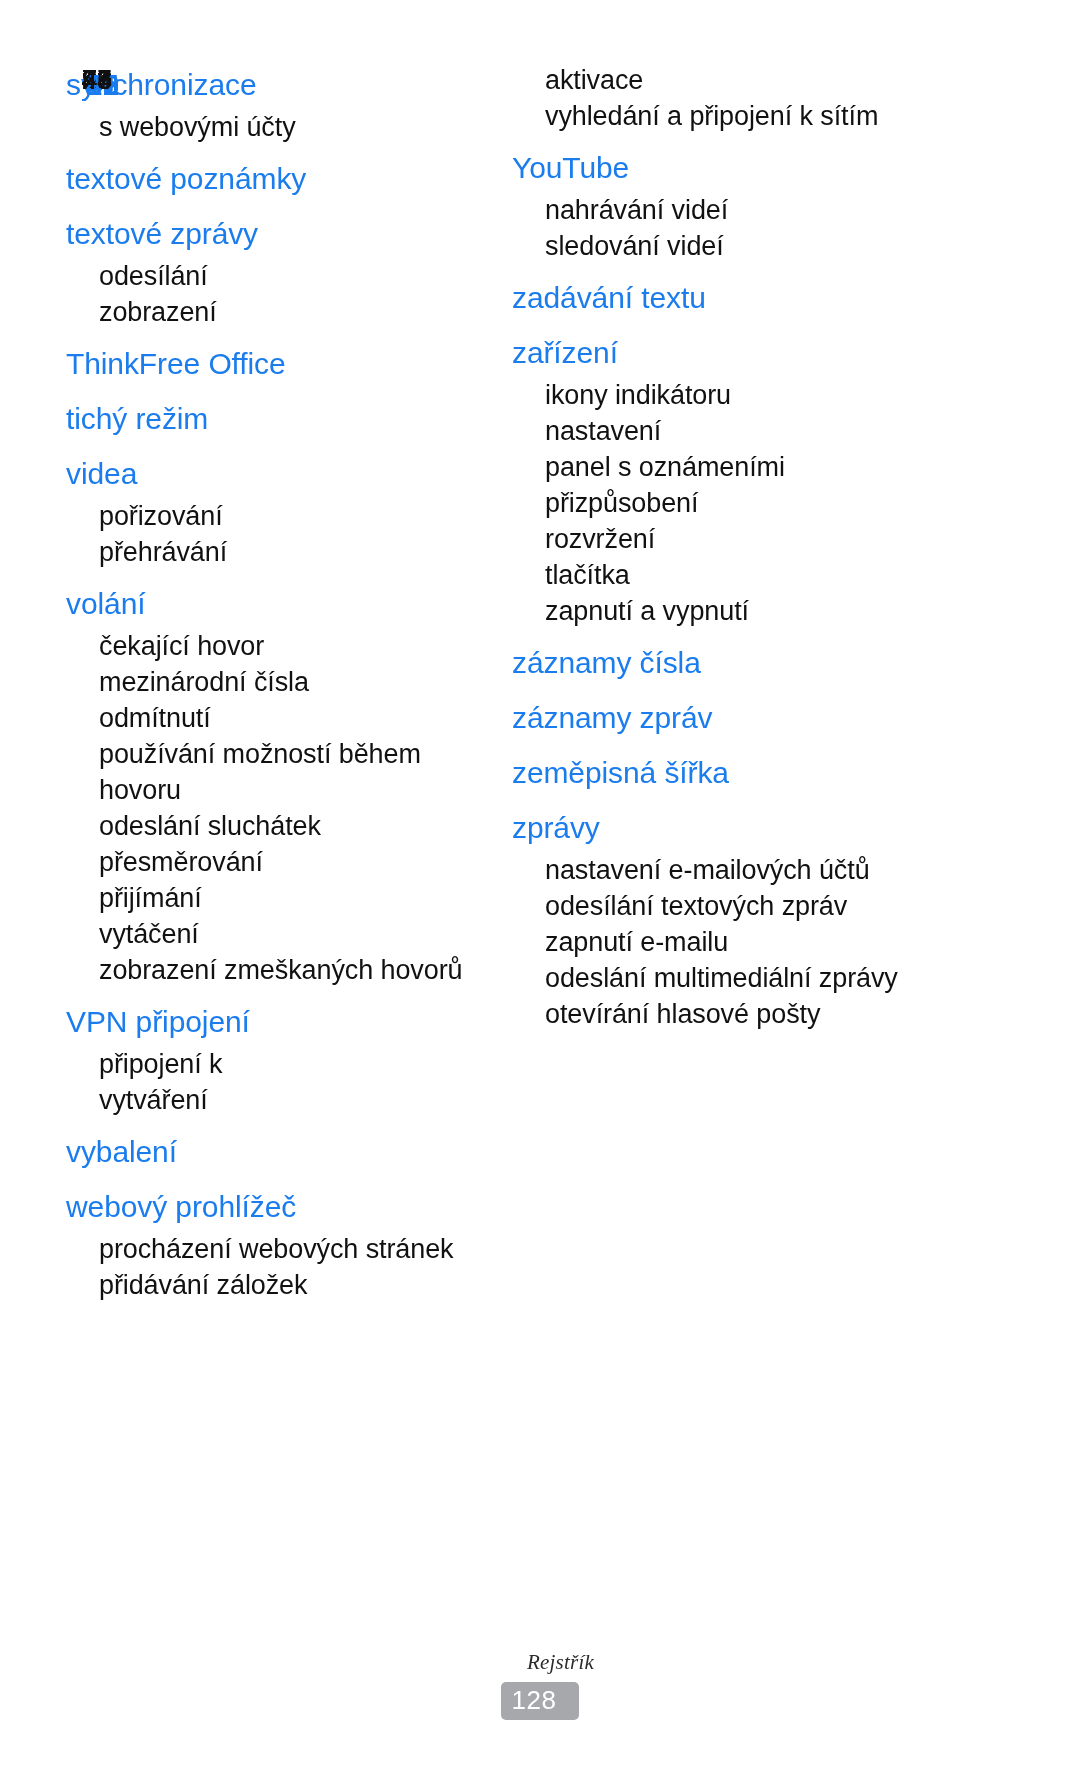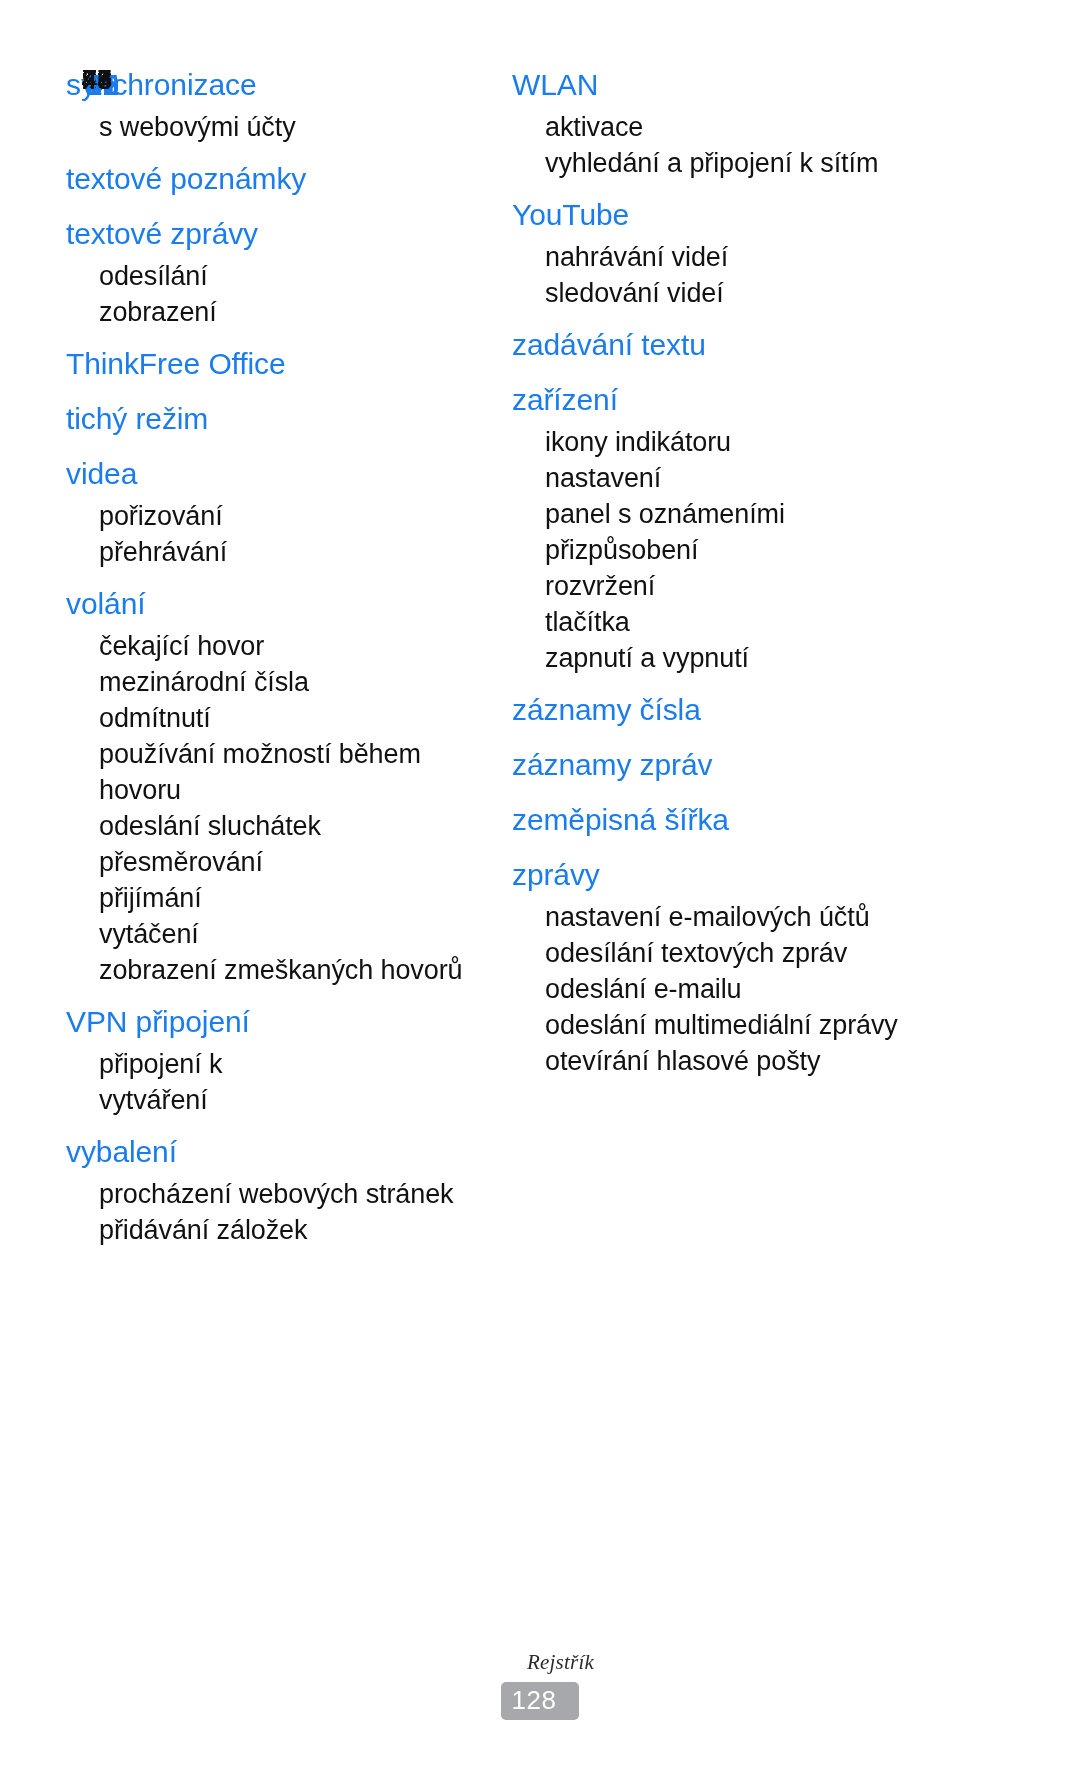--- a/index.html
+++ b/index.html
@@ -136,27 +136,27 @@
           <li class="entry-sub"><span>přijímání</span><span class="page">39</span></li>
           <li class="entry-sub"><span>vytáčení</span><span class="page">39</span></li>
           <li class="entry-sub"><span>zobrazení zmeškaných hovorů</span><span class="page">41</span></li>
         </ul>
         <div class="entry-main"><span class="label">VPN připojení</span></div>
         <ul class="sub-list">
           <li class="entry-sub"><span>připojení k</span><span class="page">91</span></li>
           <li class="entry-sub"><span>vytváření</span><span class="page">90</span></li>
         </ul>
         <div class="entry-main"><span class="label">vybalení</span><span class="page">10</span></div>
+        <div class="entry-main"><span class="label">webový prohlížeč</span></div>
         <ul class="sub-list">
           <li class="entry-sub"><span>procházení webových stránek</span><span class="page">72</span></li>
           <li class="entry-sub"><span>přidávání záložek</span><span class="page">74</span></li>
         </ul>
       </div>
     <div class="column">
-        <div class="entry-main"><span class="label">WLAN</span></div>
         <ul class="sub-list">
           <li class="entry-sub"><span>aktivace</span><span class="page">84</span></li>
           <li class="entry-sub"><span>vyhledání a připojení k sítím</span><span class="page">84</span></li>
         </ul>
         <div class="entry-main"><span class="label">YouTube</span></div>
         <ul class="sub-list">
           <li class="entry-sub"><span>nahrávání videí</span><span class="page">79</span></li>
           <li class="entry-sub"><span>sledování videí</span><span class="page">78</span></li>
         </ul>
         <div class="entry-main"><span class="label">zadávání textu</span><span class="page">32</span></div>
@@ -171,21 +171,21 @@
           <li class="entry-sub"><span>tlačítka</span><span class="page">20</span></li>
           <li class="entry-sub"><span>zapnutí a vypnutí</span><span class="page">18</span></li>
         </ul>
         <div class="entry-main"><span class="label">záznamy čísla</span><span class="page">42</span></div>
         <div class="entry-main"><span class="label">záznamy zpráv</span><span class="page">42</span></div>
         <div class="entry-main"><span class="label">zeměpisná šířka</span><span class="page">76</span></div>
         <div class="entry-main"><span class="label">zprávy</span></div>
         <ul class="sub-list">
           <li class="entry-sub"><span>nastavení e-mailových účtů</span><span class="page">46</span></li>
           <li class="entry-sub"><span>odesílání textových zpráv</span><span class="page">43</span></li>
-          <li class="entry-sub"><span>odeslání e-mailu</span><span class="page">47</span></li>
+          <li class="entry-sub"><span>zapnutí e-mailu</span><span class="page">47</span></li>
           <li class="entry-sub"><span>odeslání multimediální zprávy</span><span class="page">43</span></li>
           <li class="entry-sub"><span>otevírání hlasové pošty</span><span class="page">44</span></li>
         </ul>
       </div>
   </div>
 
   <div class="footer">
     <div class="footer-label">Rejstřík</div>
     <div class="page-badge">128</div>
   </div>

